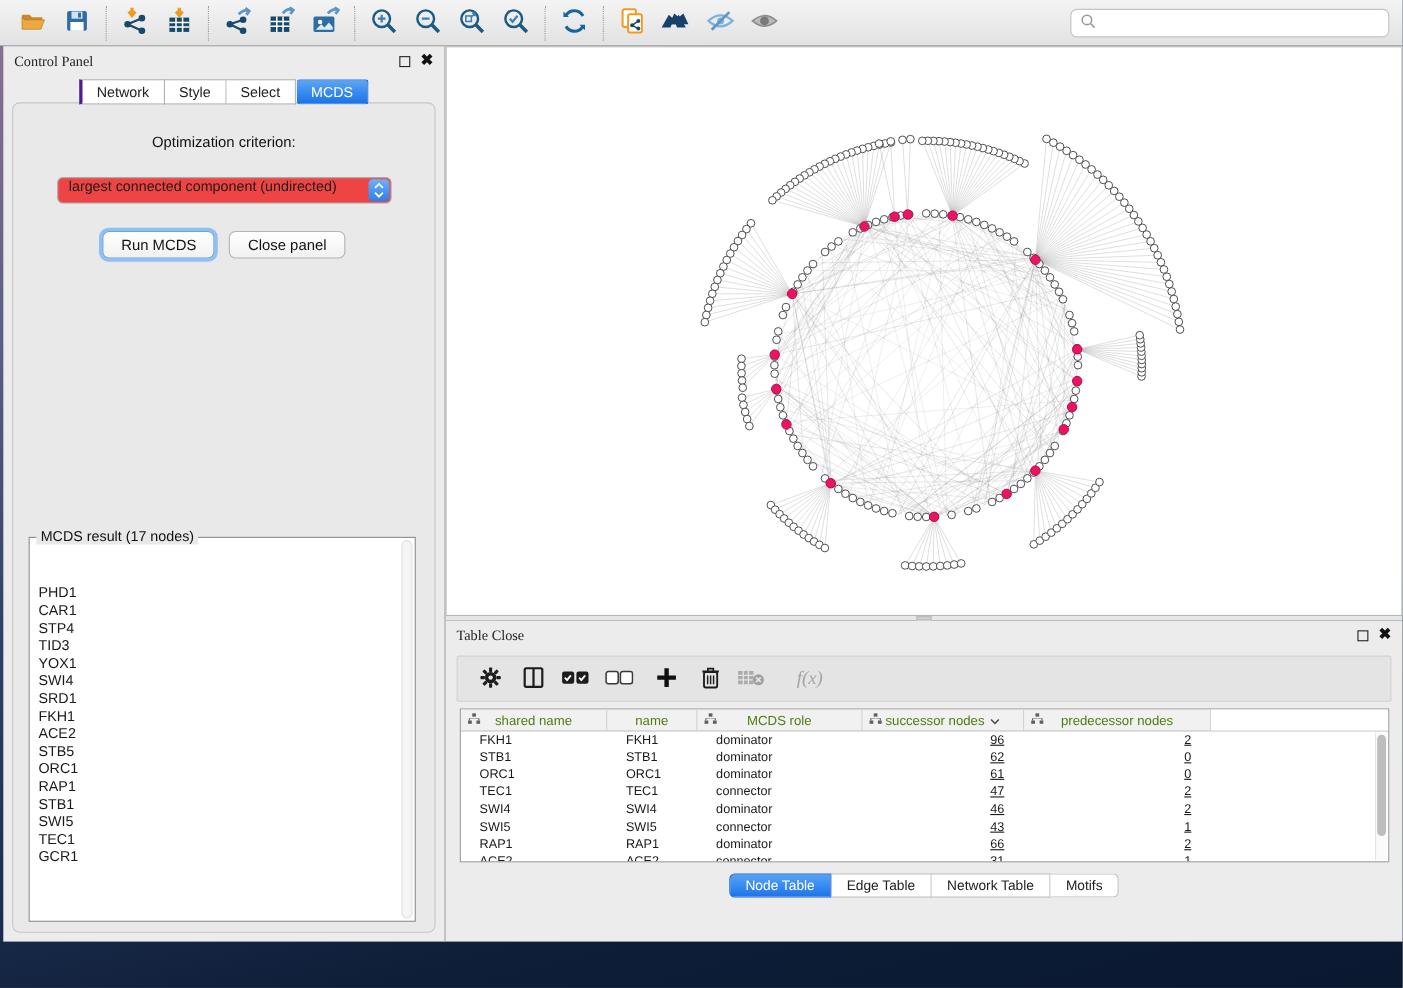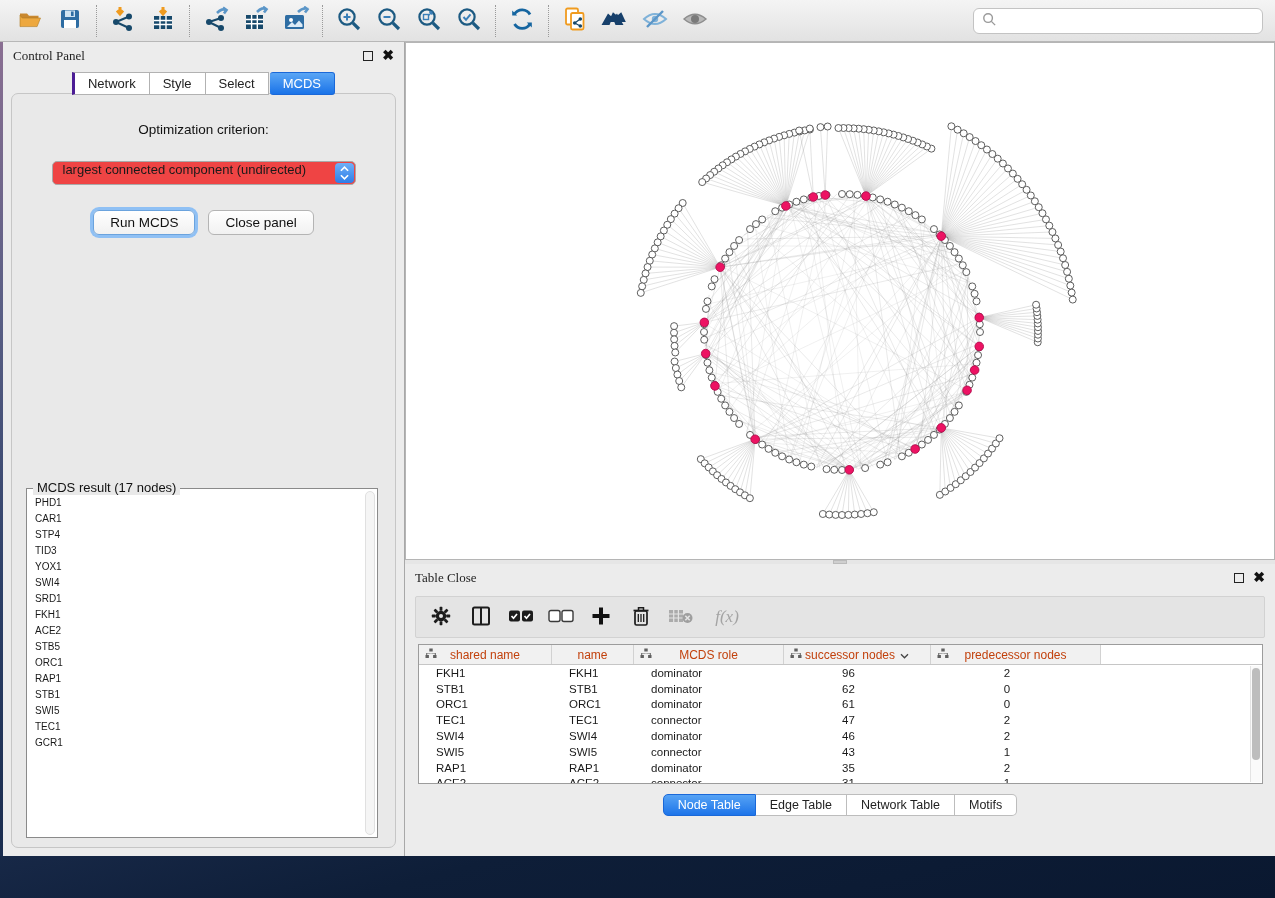--- a/index.html
+++ b/index.html
@@ -53,21 +53,21 @@
   .btnrow { display:flex; gap:13px; margin-top:13px;border-radius:12px; }
   .pushbtn { background:linear-gradient(#ffffff,#f1f1f1); border:1px solid #b4b4b4;
     border-radius:6px; padding:4px 16px; font-size:13.5px; color:#111; }
   .pushbtn.focused { box-shadow:0 0 0 3px #8fc0f4; border-color:#6ba3dd; }
 
   .fieldset { position:absolute; left:14px; right:17px; top:394px; bottom:9px;
     border:1px solid #8a8a8a; background:#fff; }
   .fieldset .legend { position:absolute; top:-9px; left:6px; background:#e9e9e9;
     padding:0 4px; font-size:13px; color:#111; }
   .mcds-list { position:absolute; inset:6px 12px 2px 6px; overflow:hidden;
-    font-size:10px; line-height:16px; }
+    font-size:13px; line-height:16px;margin-top:36px; }
   .mcds-item { padding-left:2px; }
   .list-track { position:absolute; top:2px; bottom:2px; right:2px; width:10px;
     background:#f5f5f5; border:1px solid #e0e0e0; border-radius:5px; }
 
   
   .rightcol { position:absolute; left:405px; top:0; right:0; bottom:0; }
 
   
   .netframe { position:absolute; left:0; top:0; right:0; height:518px;
     background:#fff; border:1px solid #b5b5b5; }
@@ -81,34 +81,34 @@
 
   .hsplit { position:absolute; left:0; right:0; top:518px; height:4px; background:#e6e6e6; }
   .hsplit .grip { position:absolute; left:50%; top:0; width:14px; height:4px;
     margin-left:-7px; background:#cfcfcf; border:1px solid #bbb; }
 
   
   .tpanel { position:absolute; left:0; right:0; top:522px; bottom:0; background:#ececec; }
   .ttoolbar { margin:4px 10px 0 10px; height:42px; background:#e4e4e4;
     border:1px solid #d2d2d2; border-radius:2px; display:flex; align-items:center;
     gap:10px; padding:0 10px; }
-  .ttbtn { width:30px; height:32px; display:flex; align-items:center; justify-content:center; }
+  .ttbtn { width:30px; height:32px; display:flex; align-items:center; justify-content:flex-end; }
   .fx { font-family:"Liberation Serif", serif; font-style:italic; font-size:17px; color:#a4a4a4; }
 
   .tablewrap { position:absolute; left:13px; right:12px; top:80px; bottom:72px;
     background:#fff; border:1px solid #9c9c9c; overflow:hidden; }
   .thead { display:flex; height:20px; border-bottom:1px solid #c6c6c6; background:#f1f1f1; }
   .th { display:flex; align-items:center; justify-content:center; gap:5px;
-    border-right:1px solid #d2d2d2; font-size:12px; color:#c2410c; }
+    border-right:1px solid #d2d2d2; font-size:12px; color:#4d7c0f; }
   .th .attr-ic { position:absolute; left:6px; }
   .th { position:relative; }
   .trow { display:flex; height:15.8px; align-items:center; font-size:11.5px; }
   .td { overflow:hidden; white-space:nowrap; }
   .td.left { padding-left:17px; text-align:left; }
-  .td.num { text-align:center; padding-right:18px; }
+  .td.num { text-align:right; padding-right:18px;text-decoration:underline; }
   .vtrack { position:absolute; top:21px; bottom:1px; right:1px; width:11px; background:#fafafa;
     border-left:1px solid #e3e3e3; }
   .vthumb { position:absolute; top:2px; right:1.5px; width:8px; height:92px;
     background:#bdbdbd; border-radius:4px; }
 
   .ttabs { position:absolute; left:0; right:0; bottom:40px; display:flex; justify-content:center; }
   .ttab { padding:3px 14px; font-size:12.5px; background:#fff; border:1px solid #bdbdbd;
     border-left:none; color:#222; }
   .ttab:first-child { border-left:1px solid #bdbdbd; border-radius:5px 0 0 5px; }
   .ttab:last-child { border-radius:0 5px 5px 0; }
@@ -1156,21 +1156,21 @@
                 <div class="td left" style="width: 133px;">SWI5</div>
                 <div class="td left" style="width: 82px;">SWI5</div>
                 <div class="td left" style="width: 150px;">connector</div>
                 <div class="td num" style="width: 147px;">43</div>
                 <div class="td num" style="width: 170px;">1</div>
               </div>
               <div class="trow">
                 <div class="td left" style="width: 133px;">RAP1</div>
                 <div class="td left" style="width: 82px;">RAP1</div>
                 <div class="td left" style="width: 150px;">dominator</div>
-                <div class="td num" style="width: 147px;">35</div>
+                <div class="td num" style="width: 147px;">66</div>
                 <div class="td num" style="width: 170px;">2</div>
               </div>
               <div class="trow">
                 <div class="td left" style="width: 133px;">ACE2</div>
                 <div class="td left" style="width: 82px;">ACE2</div>
                 <div class="td left" style="width: 150px;">connector</div>
                 <div class="td num" style="width: 147px;">31</div>
                 <div class="td num" style="width: 170px;">1</div>
               </div>
             </div>

